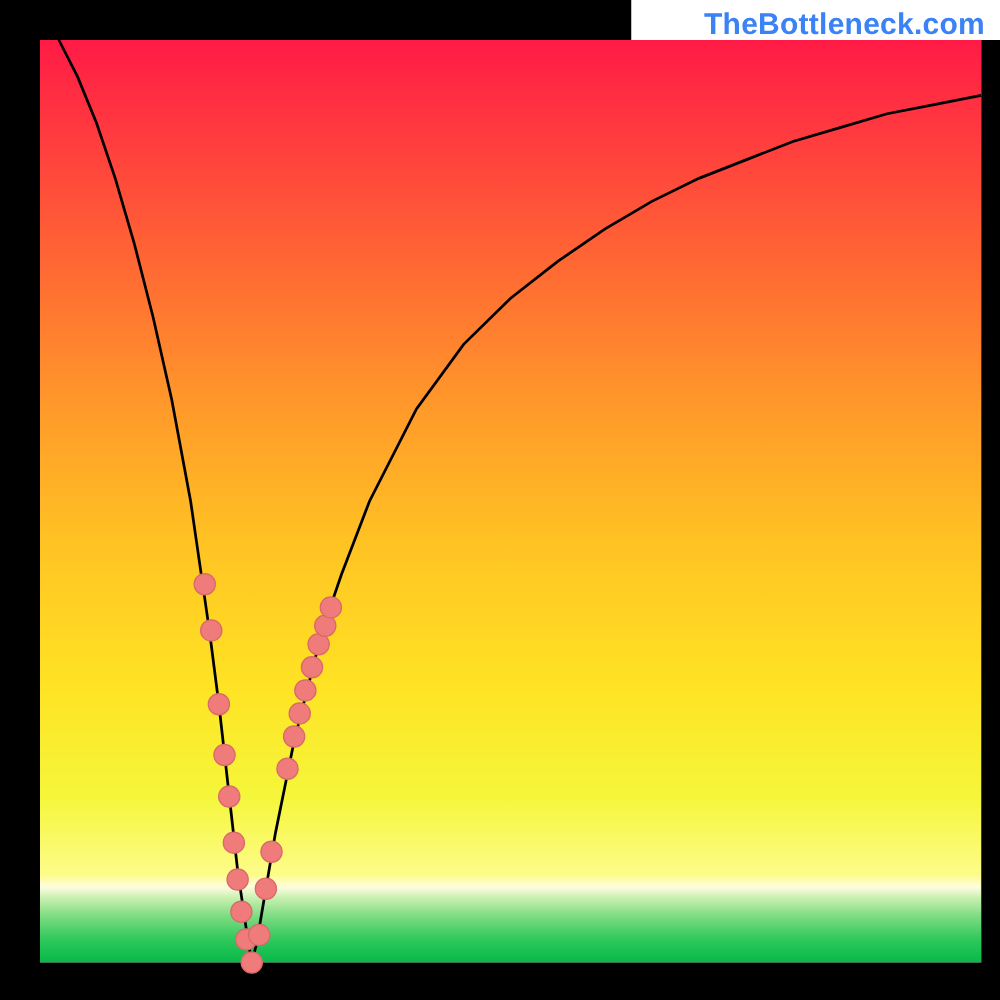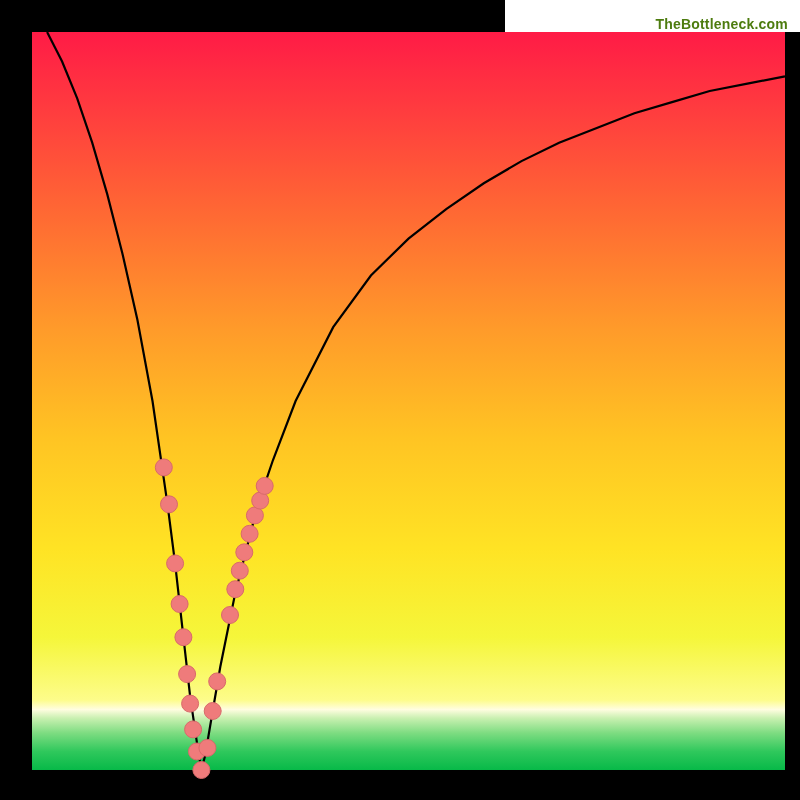--- a/index.html
+++ b/index.html
@@ -1,18 +1,18 @@
 <!DOCTYPE html>
 <html><head>
 <meta charset="utf-8">
 <style>
   html,body{margin:0;padding:0;width:800px;height:800px;overflow:hidden;background:#fff;font-family:Arial,Helvetica,sans-serif}
   #stage{position:relative;width:800px;height:800px}
   #plot{display:block}
-  #wm{position:absolute;top:16px;right:12px;font-size:14px;font-weight:600;color:#4d7c0f;letter-spacing:.2px}
+  #wm{position:absolute;top:6px;right:12px;font-size:24px;font-weight:600;color:#3b82f6;letter-spacing:.2px}
 </style>
 </head>
 <body>
 <div id="stage">
   <svg id="plot" width="800" height="800">
       <defs>
         <linearGradient id="bg" x1="0" y1="0" x2="0" y2="1">
           <stop offset="0%" stop-color="#ff1b46"></stop>
           <stop offset="10%" stop-color="#ff3a3f"></stop>
           <stop offset="25%" stop-color="#ff6a33"></stop>

